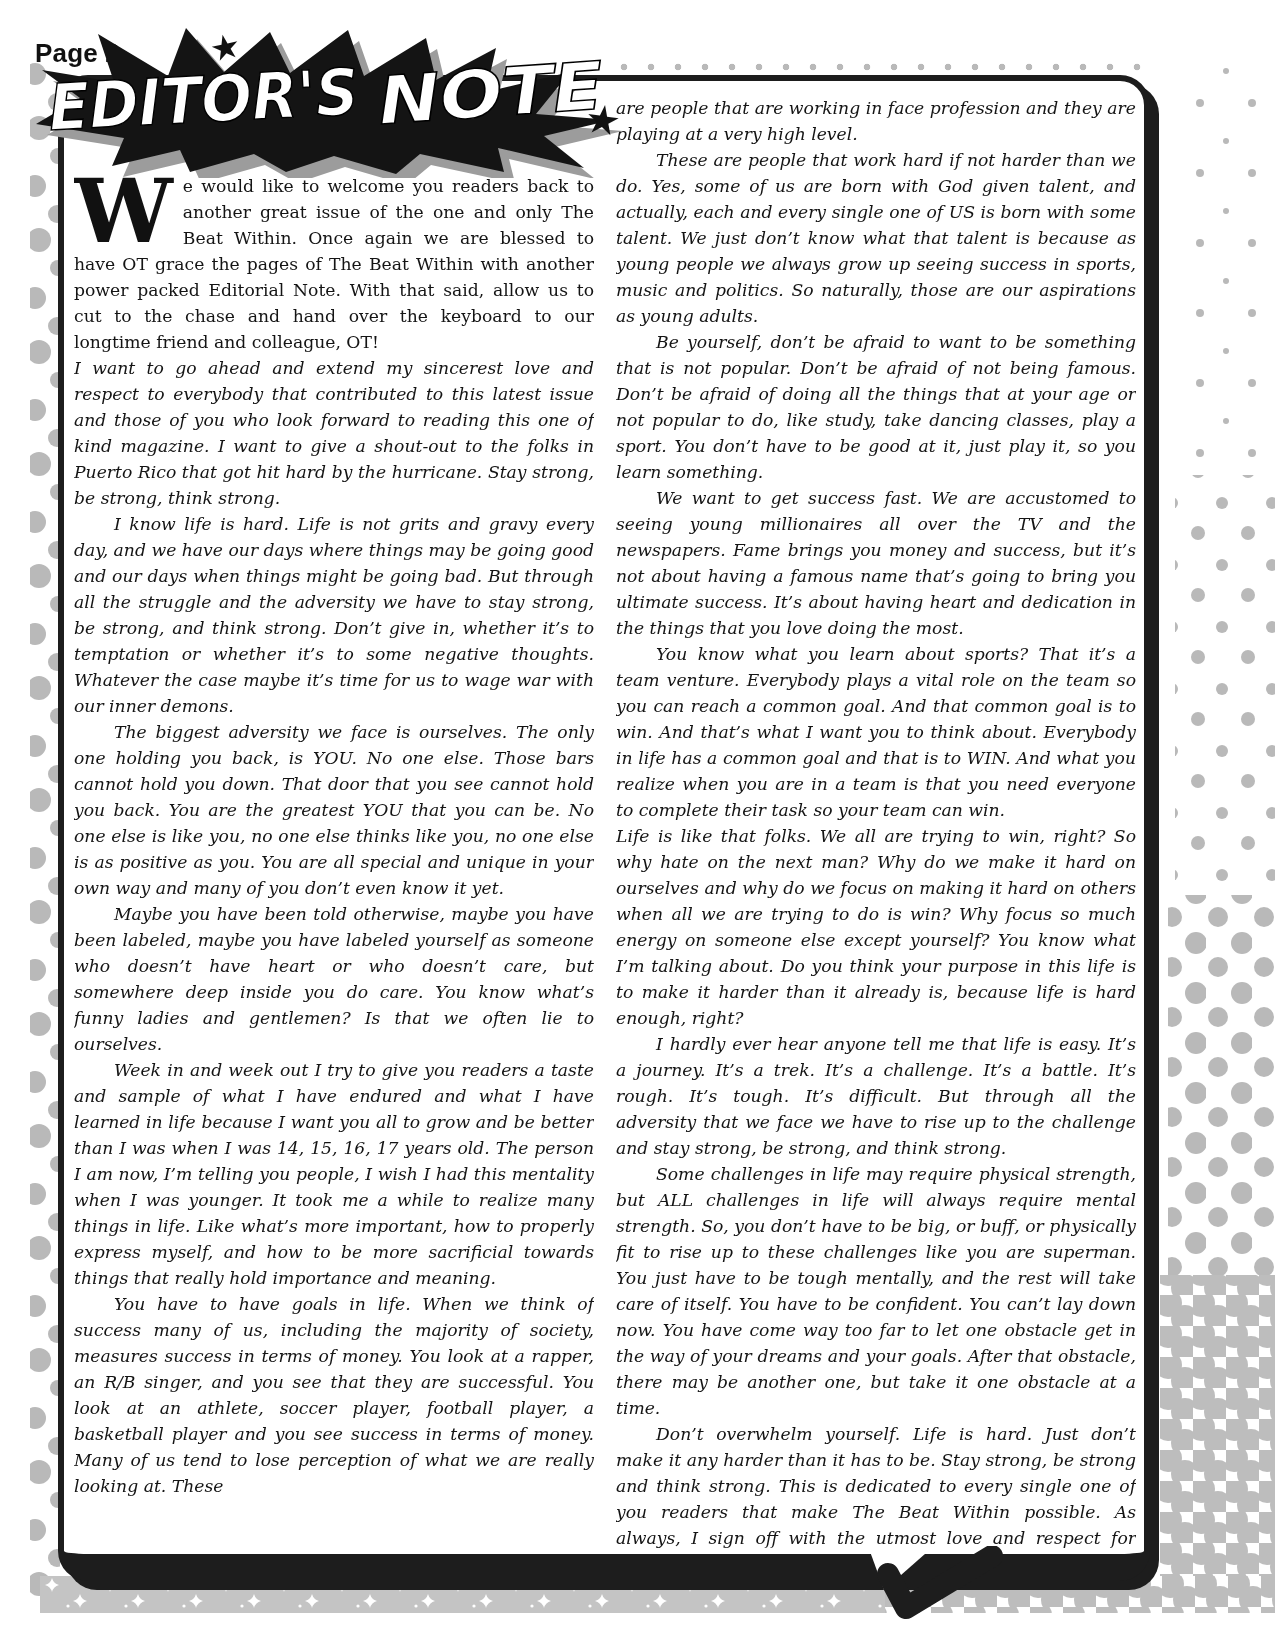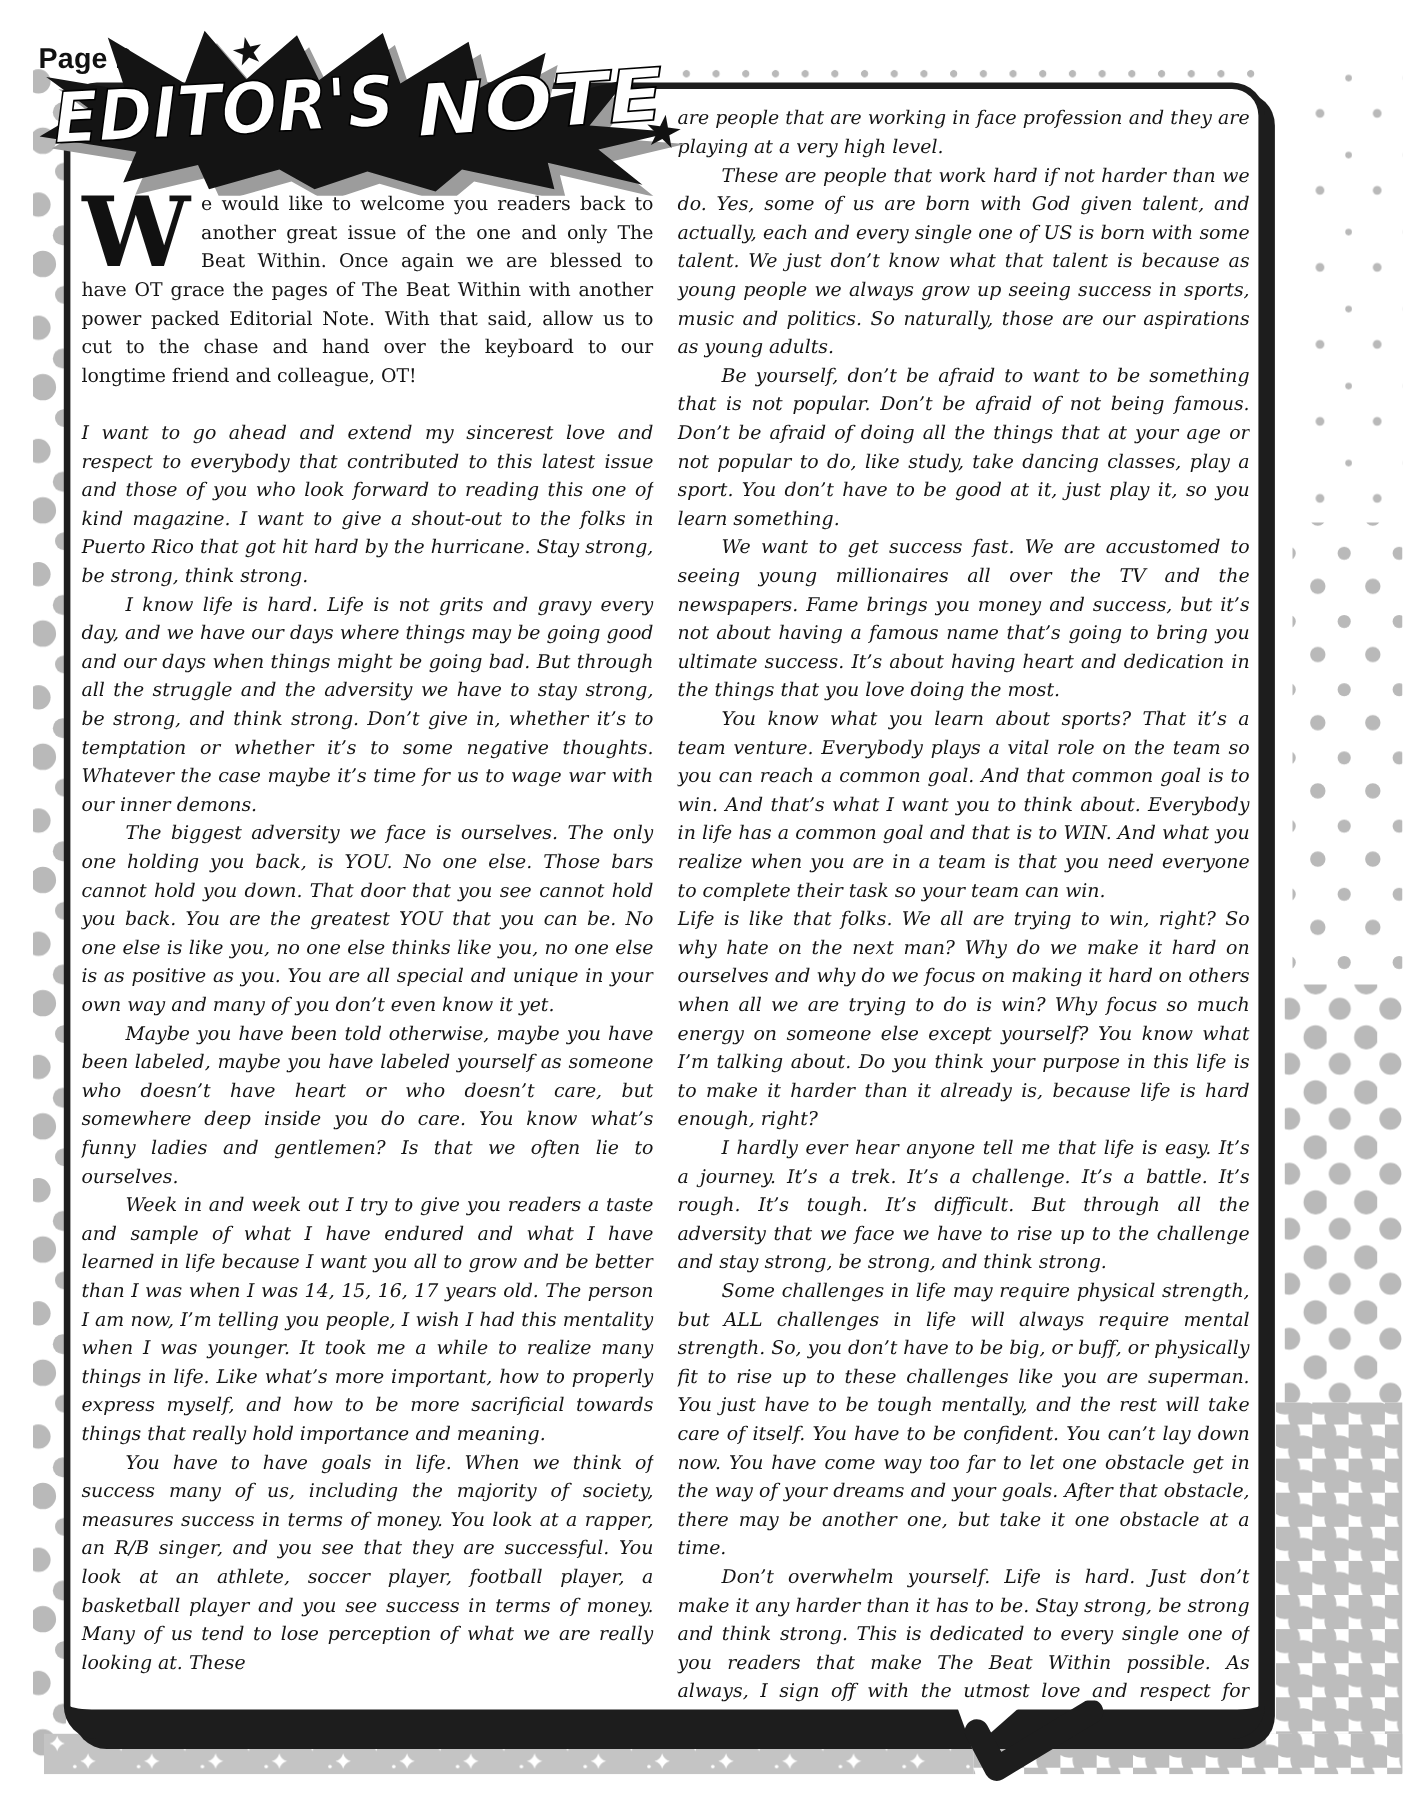--- a/index.html
+++ b/index.html
@@ -30,21 +30,21 @@
     flex:1 1 0;overflow:hidden;
     font-family:"DejaVu Serif","Liberation Serif",serif;
     font-size:17.2px;line-height:26px;color:#141414;
     text-align:justify;
   }
   .col-left{padding-top:84px;}
   .col-right{padding-top:6px;}
   .col p{margin:0;font-style:italic;}
   .col p.roman{font-style:normal;}
   .col p.ind{text-indent:40px;font-style:italic;}
-  .col p.gap-top{margin-top:26px;}
+  .col p.gap-top{}
   .dropcap{
     float:left;font-style:normal;font-weight:bold;
     font-size:88px;line-height:68px;padding:4px 10px 0 0;color:#111;
   }
   
   .logo{position:absolute;left:28px;top:26px;width:600px;height:152px;z-index:7;}
   .star{position:absolute;color:#111;z-index:8;line-height:1;}
   .star-top{left:210px;top:30px;font-size:34px;transform:rotate(-12deg);}
   .star-right{left:585px;top:100px;font-size:40px;transform:rotate(8deg);}
   

